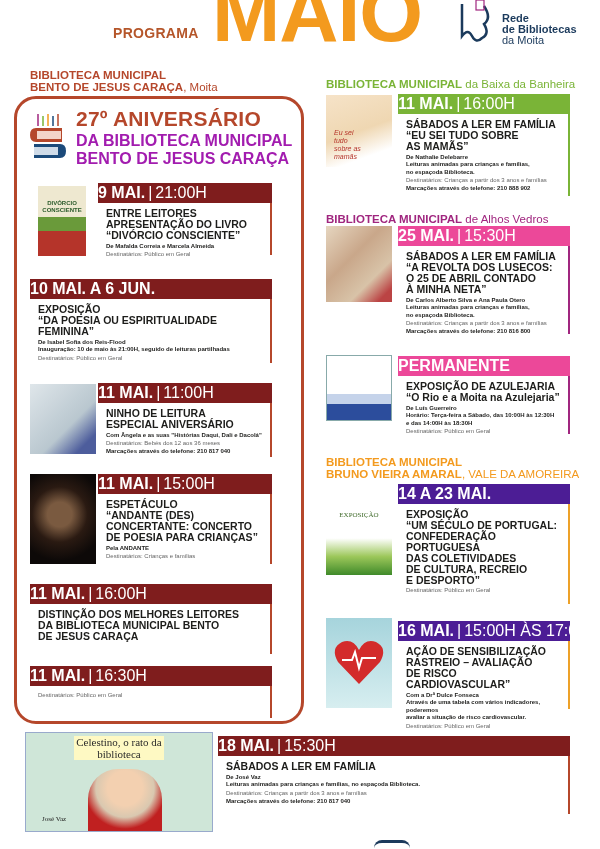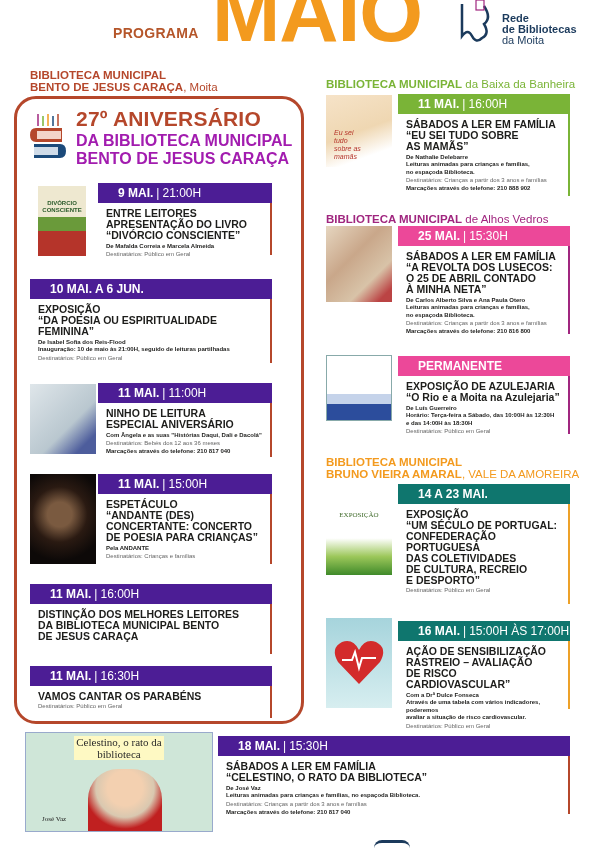--- a/index.html
+++ b/index.html
@@ -16,35 +16,35 @@
 .lib-title .thin{font-weight:400}
 .lib1{left:30px;top:69px;color:#b5472b}
 .lib2{left:326px;top:78px;color:#7ab437}
 .lib3{left:326px;top:213px;color:#a0267f}
 .lib4{left:326px;top:456px;color:#f39a1e}
 .frame{left:14px;top:96px;width:290px;height:628px;border:3px solid #b5472b;border-radius:22px}
 .anniv-icon{left:28px;top:112px;width:40px;height:55px}
 .anniv-t1{left:76px;top:107px;font-size:21px;font-weight:900;color:#b5472b;letter-spacing:0.2px}
 .anniv-t2{left:76px;top:132px;font-size:16px;font-weight:700;color:#a21caf;line-height:18px}
 .ev{position:absolute}
-.ev .bar{height:20px;color:#fff;font-size:12px;line-height:20px;padding-left:20px;white-space:nowrap}
+.ev .bar{height:20px;color:#fff;font-size:16px;line-height:20px;padding-left:0;white-space:nowrap}
 .ev .bar b{font-weight:900}
 .ev .bar .sep{font-weight:300;margin:0 3px}
 .ev .bar .tm{font-weight:400}
 .ev .body{border-right:2px solid;padding:5px 6px 4px 8px}
 .ev .title{font-size:10.5px;font-weight:900;line-height:11px;text-transform:uppercase}
 .ev .title.mixed{text-transform:none}
 .ev .by{font-size:6px;font-weight:700;line-height:8px;margin-top:1px}
 .ev .note{font-size:6px;font-weight:700;line-height:7.5px}
 .ev .dest{font-size:6px;color:#666;line-height:8px}
 .ev .phone{font-size:6px;font-weight:700;line-height:8px}
-.red .bar{background:#4c1d95}.red .body{border-color:#b5472b}
+.red .bar{background:#7f1d1d}.red .body{border-color:#b5472b}
 .green .bar{background:#7ab437}.green .body{border-color:#7ab437}
 .purple .bar{background:#ec4899}.purple .body{border-color:#a0267f}
-.orange .bar{background:#0f766e}.orange .body{border-color:#eda129}
+.orange .bar{background:#4c1d95}.orange .body{border-color:#eda129}
 .thumb{position:absolute;overflow:hidden}
 </style>
 </head>
 <body>
 
 <div class="abs hdr-prog">PROGRAMA</div>
 <div class="abs hdr-maio">MAIO</div>
 <div class="abs logo">
   <svg width="40" height="48" viewBox="0 0 40 48">
     <path d="M2 4 L2 36 Q8 28 12 36 Q16 44 22 38 Q30 34 24 24 Q32 18 24 6" fill="none" stroke="#1b3a5c" stroke-width="2.5"></path>
@@ -160,23 +160,20 @@
         <div>DISTINÇÃO DOS MELHORES LEITORES</div>
         <div>DA BIBLIOTECA MUNICIPAL BENTO</div>
         <div>DE JESUS CARAÇA</div>
       </div>
   </div>
 </div>
 
 <div class="ev red" style="left:30px;top:666px;width:242px">
   <div class="bar"><b>11 MAI.</b><span class="sep">|</span><span class="tm">16:30H</span></div>
   <div class="body" style="height:32px">
-    <div class="title">
-        <div>VAMOS CANTAR OS PARABÉNS</div>
-      </div>
     <div class="dest">Destinatários: Público em Geral</div>
   </div>
 </div>
 
 <div class="thumb" style="left:326px;top:95px;width:66px;height:72px;background:linear-gradient(160deg,#f6e3c8,#efd7b2 50%,#fff 80%);">
   <div style="font-size:7px;color:#b5342a;font-style:italic;margin:34px 0 0 8px;width:30px;line-height:8px">Eu sei tudo sobre as mamãs</div>
 </div>
 <div class="ev green" style="left:398px;top:94px;width:172px">
   <div class="bar"><b>11 MAI.</b><span class="sep">|</span><span class="tm">16:00H</span></div>
   <div class="body" style="height:82px">
@@ -269,21 +266,20 @@
 <div class="thumb" style="left:25px;top:732px;width:188px;height:100px;background:#cfe6d8;border:1px solid #9ac">
   <div style="font-family:'Liberation Serif',serif;font-size:11px;color:#2a2a2a;text-align:center;width:90px;margin:3px auto 0;line-height:12px;background:#fef9c3">Celestino, o rato da biblioteca</div>
   <div style="position:absolute;left:62px;top:36px;width:74px;height:64px;background:radial-gradient(circle at 50% 30%,#f3d0b0 0 30%,#d9c8b0 50%,#c02020 70%);border-radius:30px 30px 0 0"></div>
   <div style="position:absolute;left:16px;top:82px;font-family:'Liberation Serif',serif;font-size:7px">José Vaz</div>
 </div>
 <div class="ev red" style="left:218px;top:736px;width:352px">
   <div class="bar"><b>18 MAI.</b><span class="sep">|</span><span class="tm">15:30H</span></div>
   <div class="body" style="height:58px">
     <div class="title">
         <div>SÁBADOS A LER EM FAMÍLIA</div>
-        <div>“CELESTINO, O RATO DA BIBLIOTECA”</div>
       </div>
     <div class="by">De José Vaz</div>
     <div class="note">Leituras animadas para crianças e famílias, no espaçoda Biblioteca.</div>
     <div class="dest">Destinatários: Crianças a partir dos 3 anos e famílias</div>
     <div class="phone">Marcações através do telefone: 210 817 040</div>
   </div>
 </div>
 
 <div class="abs" style="left:374px;top:840px;width:36px;height:9px;border-top:3px solid #1b3a5c;border-radius:8px 8px 0 0"></div>
 

